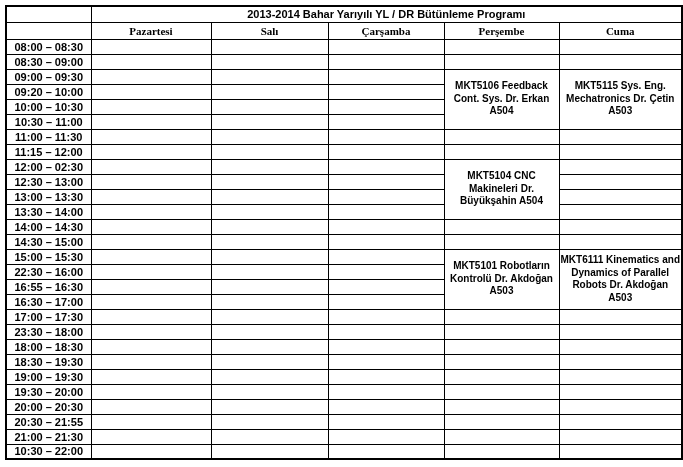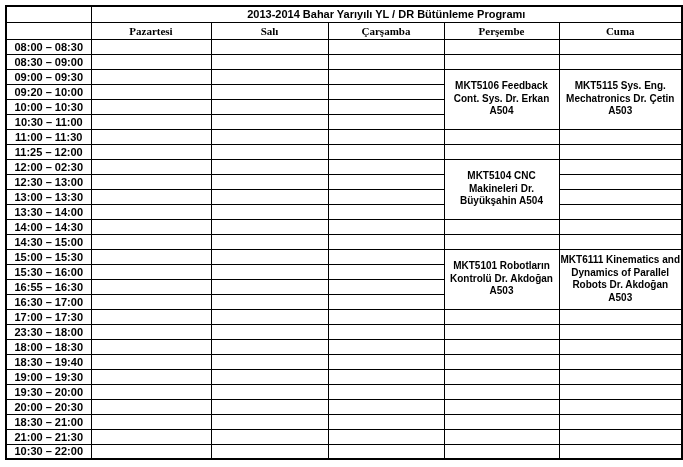--- a/index.html
+++ b/index.html
@@ -93,21 +93,21 @@
 
   <tr class="t-row">
           <td class="tc">11:00 – 11:30</td>
           <td></td>
           <td></td>
           <td></td>
           <td></td>
           <td></td>
         </tr>
   <tr class="t-row">
-          <td class="tc">11:25 – 12:00</td>
+          <td class="tc">11:15 – 12:00</td>
           <td></td>
           <td></td>
           <td></td>
           <td></td>
           <td></td>
         </tr>
 
   <tr class="t-row">
           <td class="tc">12:00 – 02:30</td>
           <td></td>
@@ -157,21 +157,21 @@
 
   <tr class="t-row">
           <td class="tc">15:00 – 15:30</td>
           <td></td>
           <td></td>
           <td></td>
           <td class="cc" rowspan="4">MKT5101 Robotların Kontrolü Dr. Akdoğan A503</td>
           <td class="cc" rowspan="4">MKT6111 Kinematics and Dynamics of Parallel Robots Dr. Akdoğan A503</td>
         </tr>
   <tr class="t-row">
-          <td class="tc">15:30 – 16:00</td>
+          <td class="tc">22:30 – 16:00</td>
           <td></td>
           <td></td>
           <td></td>
         </tr>
   <tr class="t-row">
           <td class="tc">16:55 – 16:30</td>
           <td></td>
           <td></td>
           <td></td>
         </tr>
@@ -200,21 +200,21 @@
         </tr>
   <tr class="t-row">
           <td class="tc">18:00 – 18:30</td>
           <td></td>
           <td></td>
           <td></td>
           <td></td>
           <td></td>
         </tr>
   <tr class="t-row">
-          <td class="tc">18:30 – 19:40</td>
+          <td class="tc">18:30 – 19:30</td>
           <td></td>
           <td></td>
           <td></td>
           <td></td>
           <td></td>
         </tr>
   <tr class="t-row">
           <td class="tc">19:00 – 19:30</td>
           <td></td>
           <td></td>
@@ -232,21 +232,21 @@
         </tr>
   <tr class="t-row">
           <td class="tc">20:00 – 20:30</td>
           <td></td>
           <td></td>
           <td></td>
           <td></td>
           <td></td>
         </tr>
   <tr class="t-row">
-          <td class="tc">18:30 – 21:00</td>
+          <td class="tc">20:30 – 21:55</td>
           <td></td>
           <td></td>
           <td></td>
           <td></td>
           <td></td>
         </tr>
   <tr class="t-row">
           <td class="tc">21:00 – 21:30</td>
           <td></td>
           <td></td>

